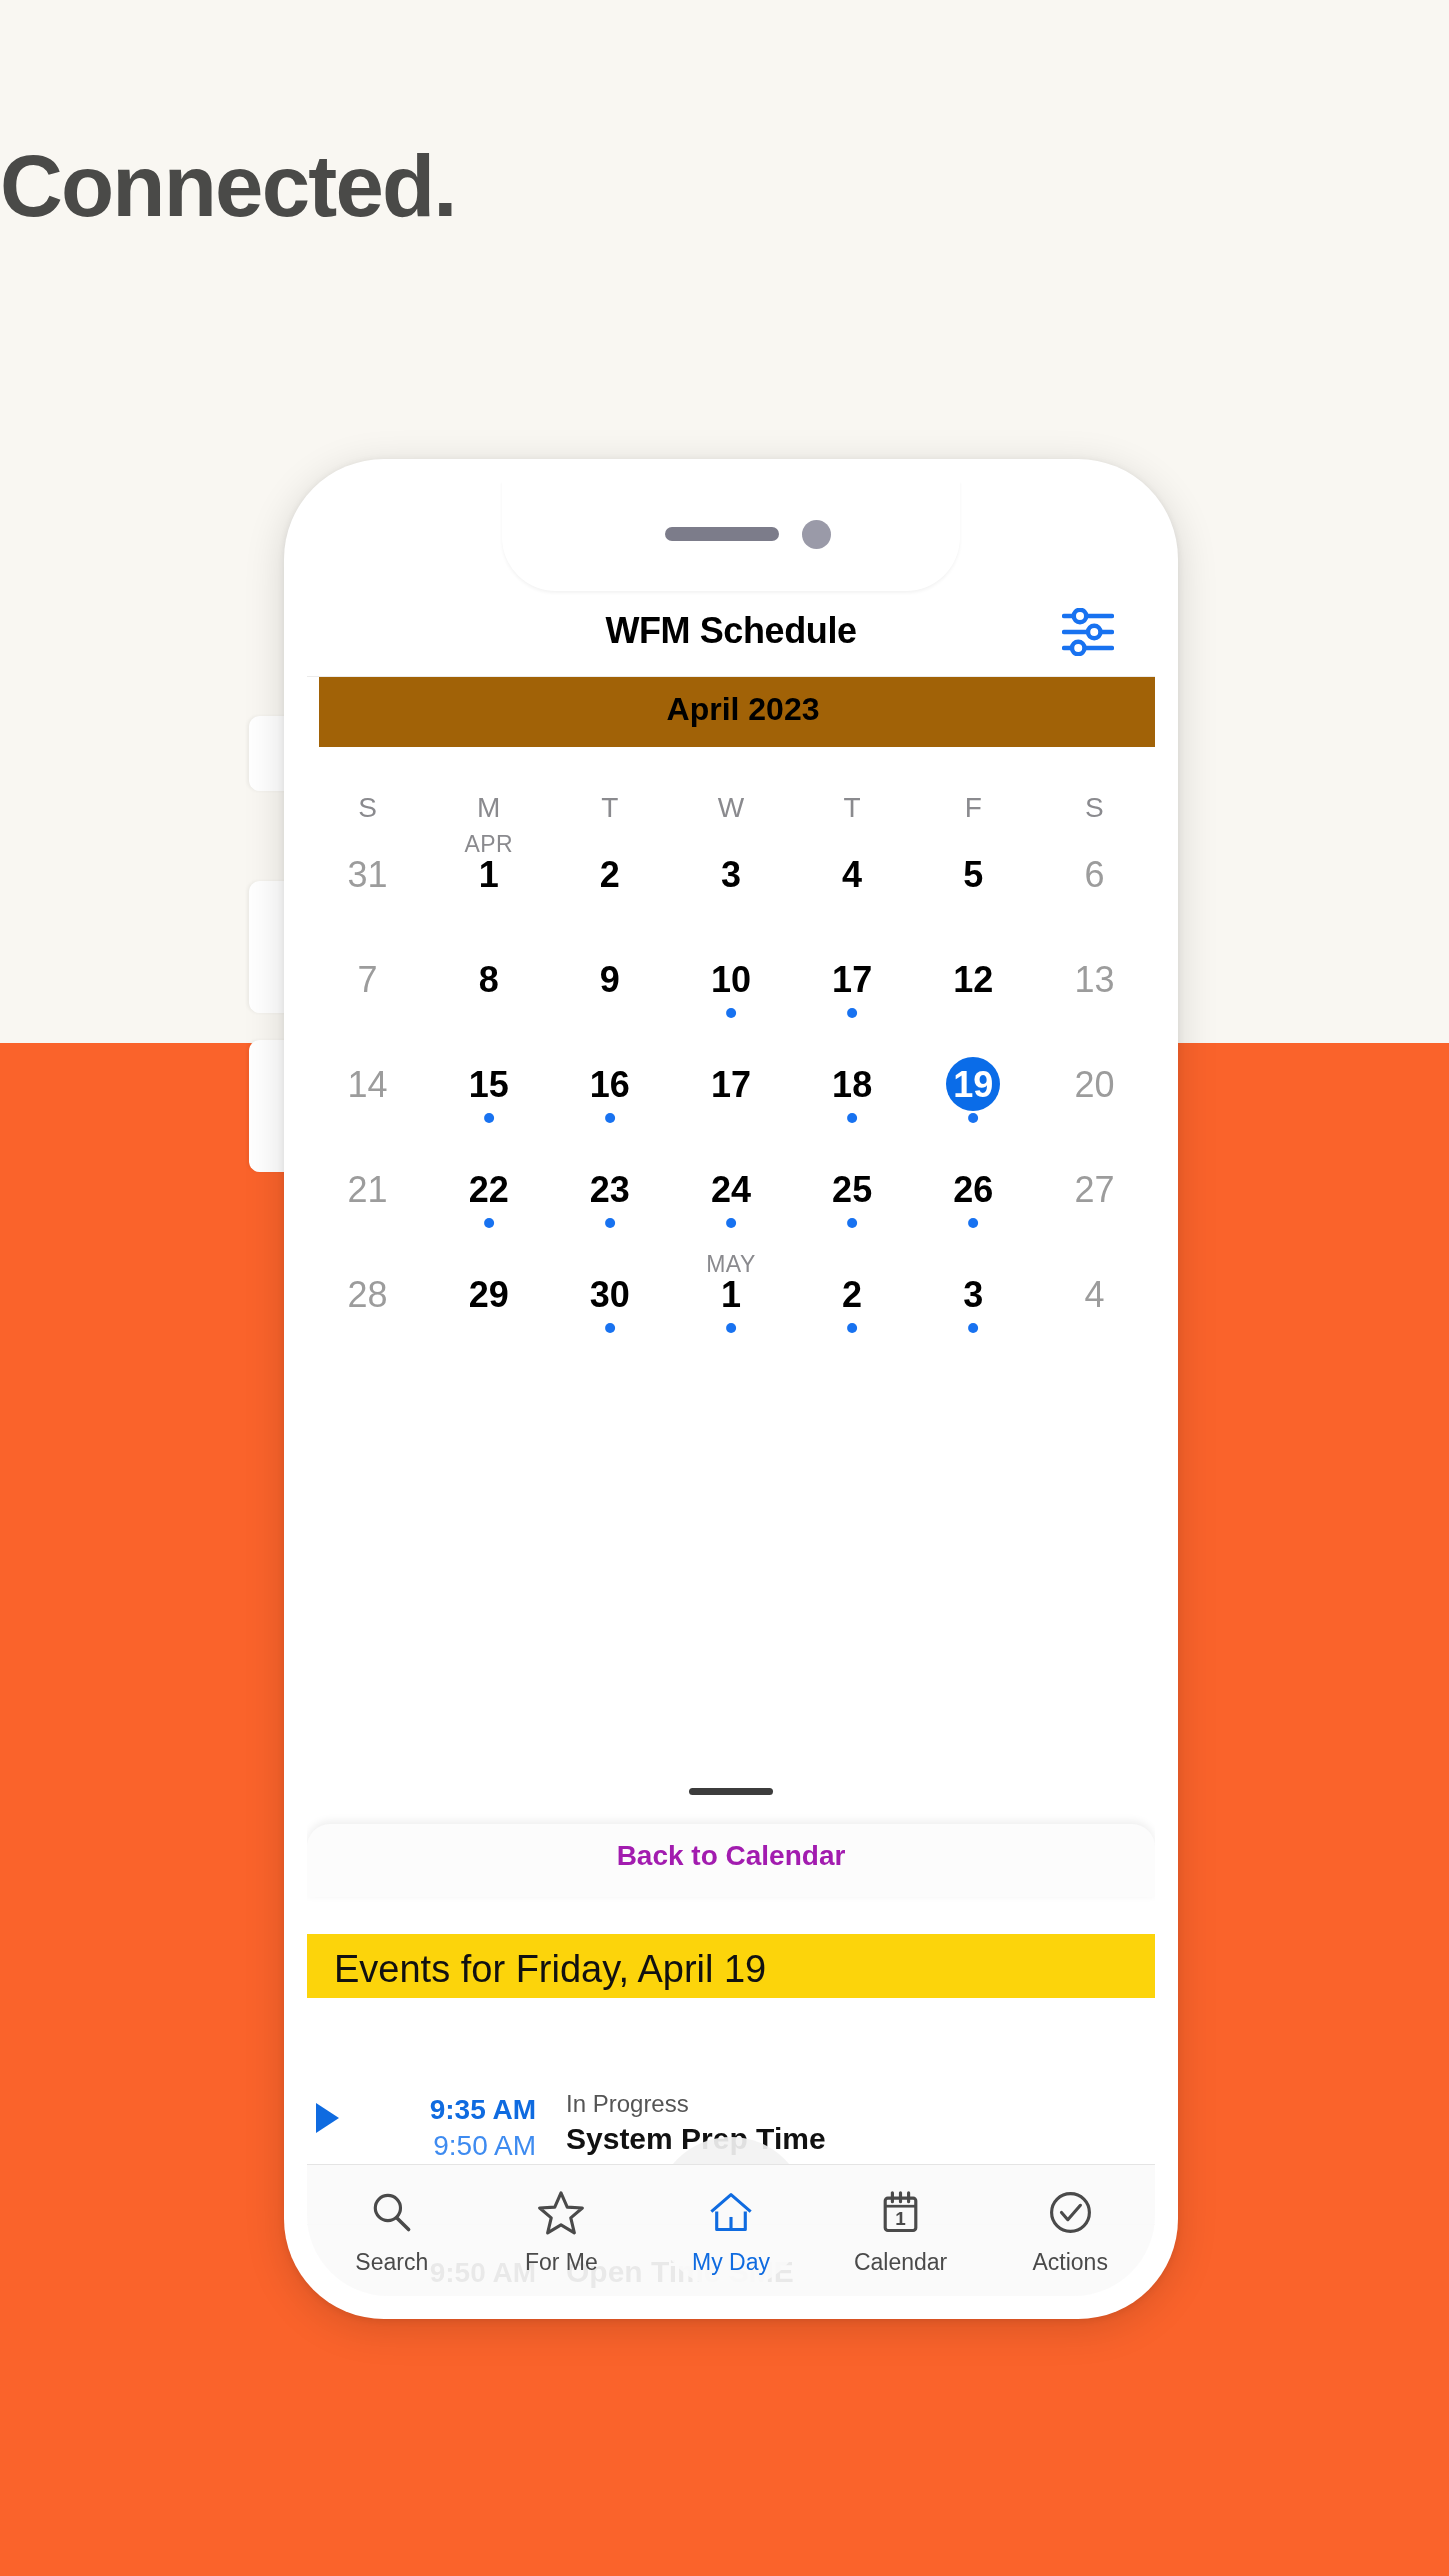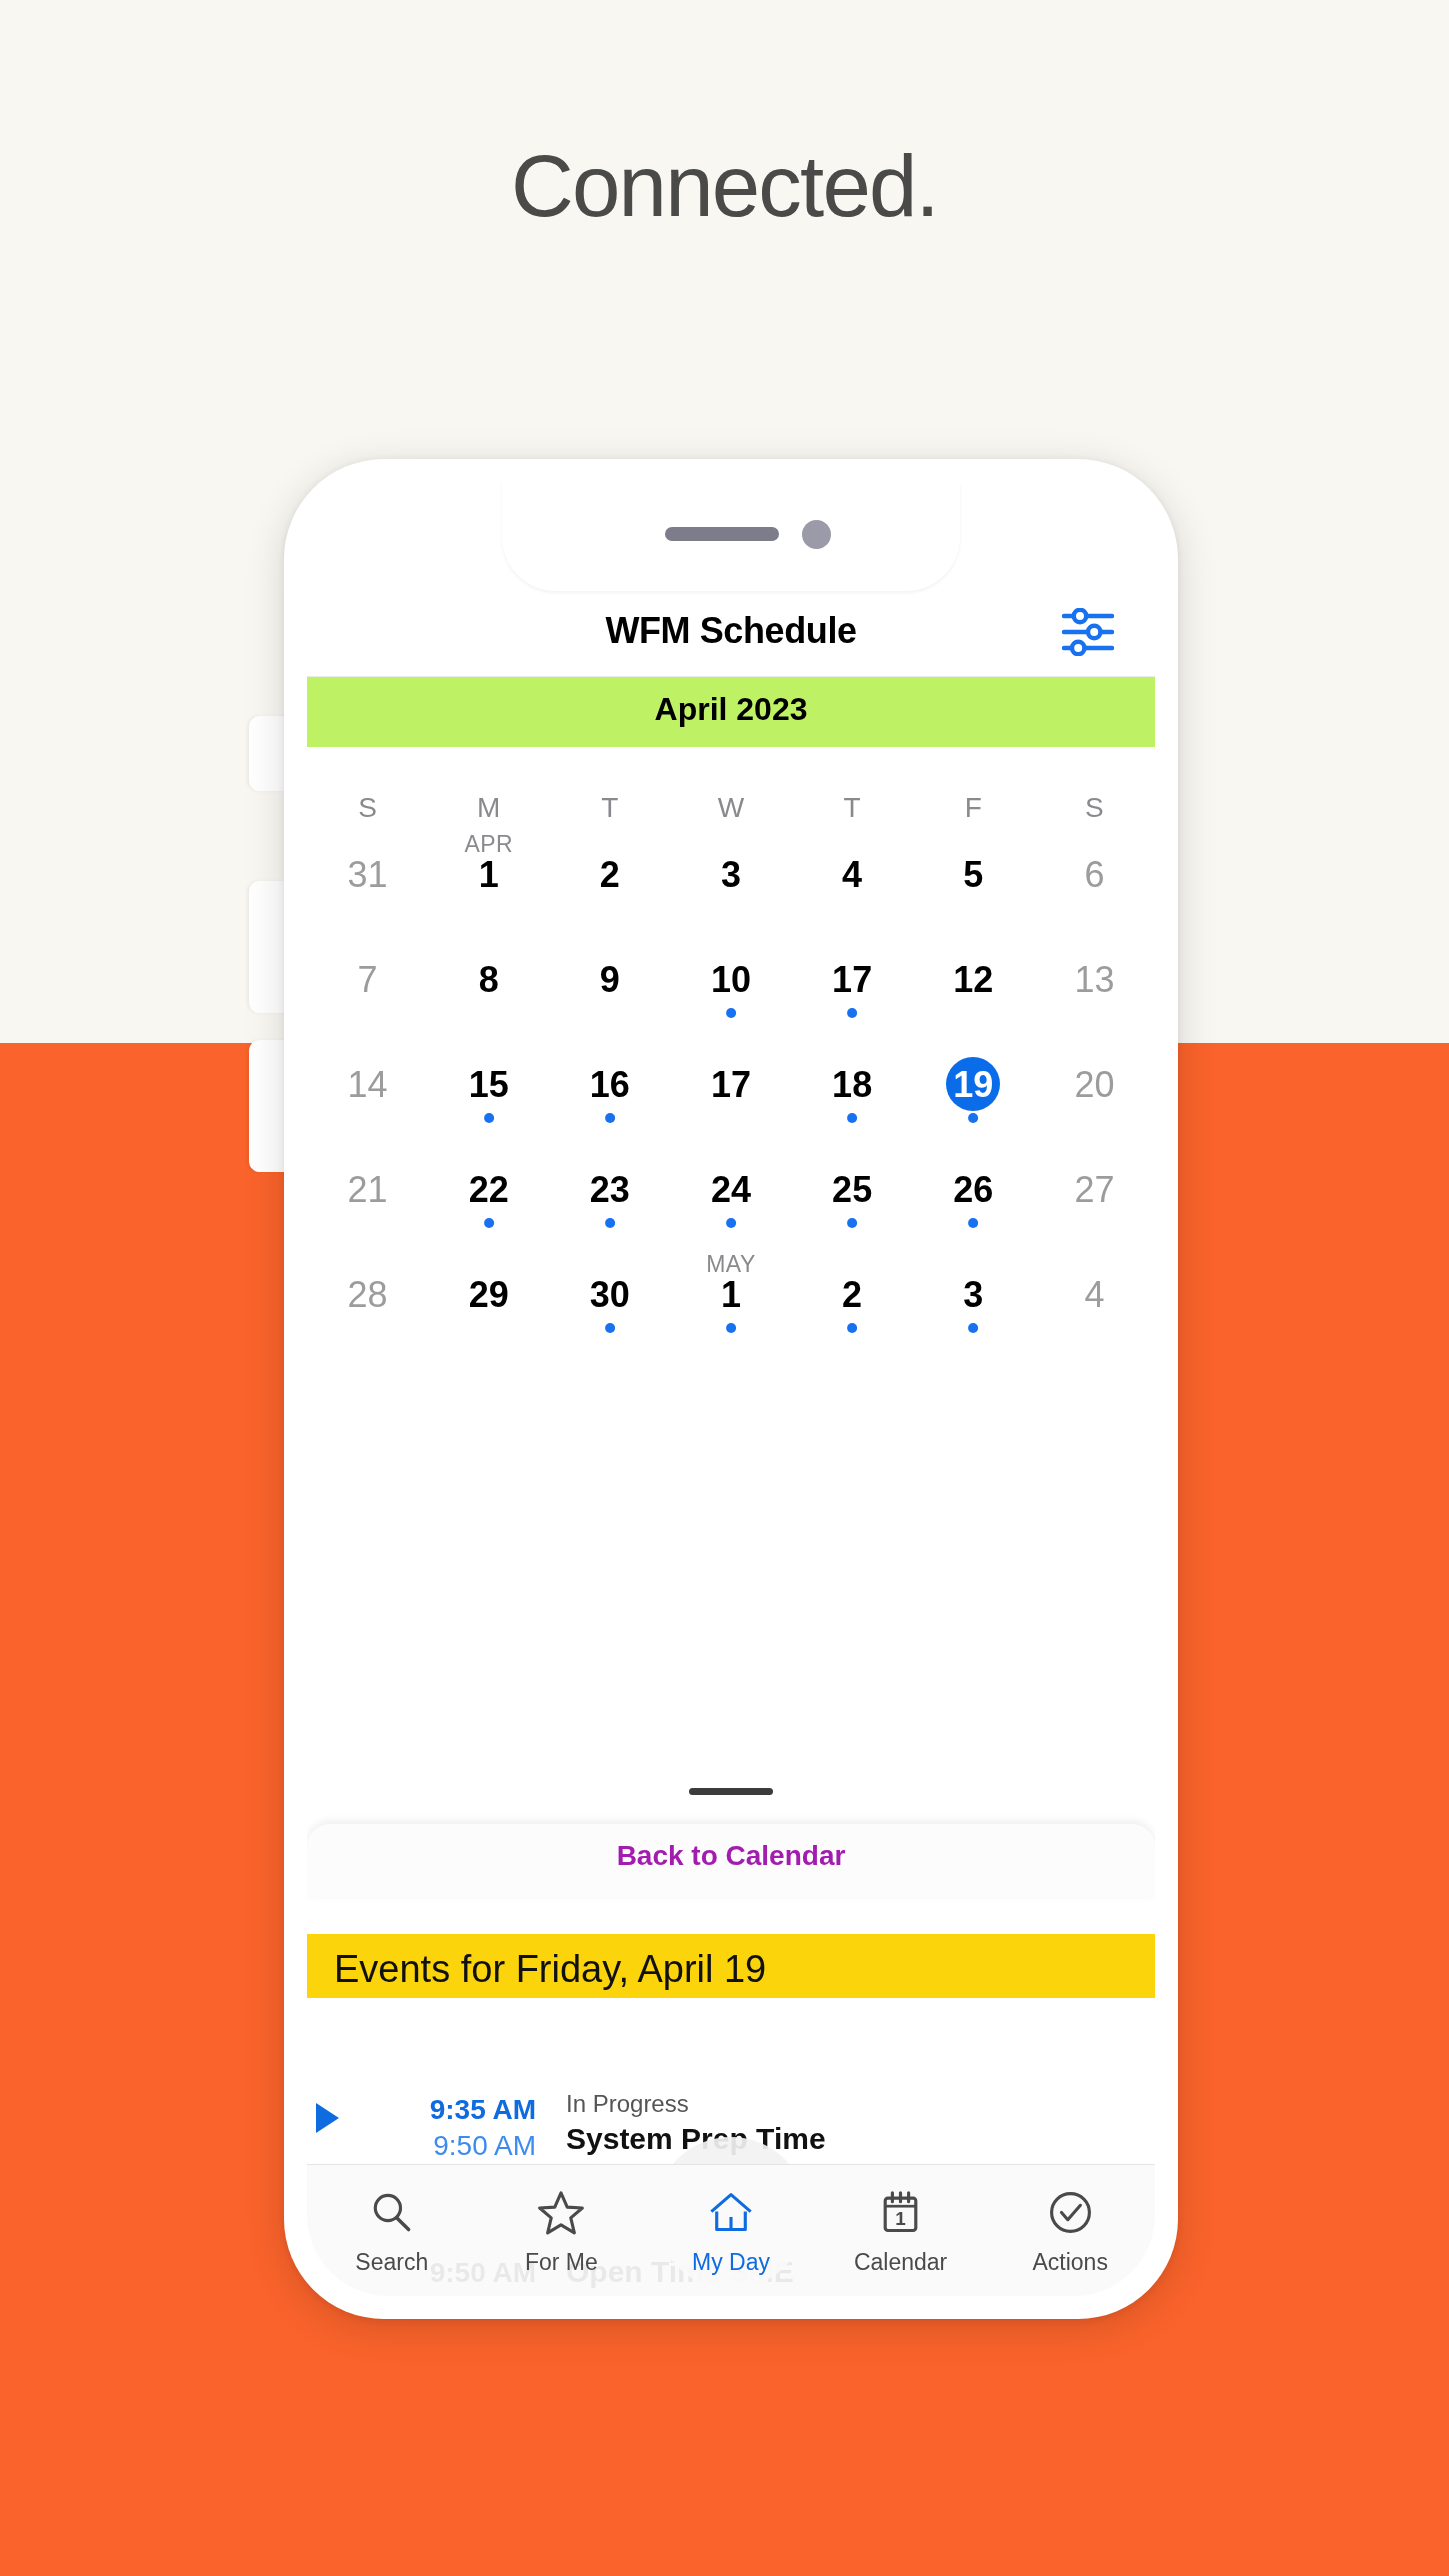--- a/index.html
+++ b/index.html
@@ -18,23 +18,23 @@
     position: absolute;
     left: 0; top: 1043px;
     width: 1449px; height: 1533px;
     background: #FA632B;
   }
   
   #headline {
     position: absolute;
     left: 0; top: 136px;
     width: 1449px;
-    text-align: center;
+    text-align: left;
     font-size: 87px;
-    font-weight: normal;
+    font-weight: bold;
     letter-spacing: -1.8px;
     color: #4A4A48;
     font-family: "Liberation Sans", sans-serif;
   }
   
   #phone {
     position: absolute;
     left: 284px; top: 459px;
     width: 894px; height: 1860px;
     background: #FFFFFF;
@@ -107,23 +107,23 @@
     text-align: center;
     font-size: 36px; font-weight: bold; color: #000;
     letter-spacing: -0.4px;
   }
   #filter-icon {
     position: absolute; right: 41px; top: 19.7px;
     width: 52px; height: 48px;
   }
   
   #month-bar {
-    position: absolute; left: 0; top: 195px;
+    position: absolute; left: 12px; top: 195px;
     width: 848px; height: 70px;
-    background: #bef264;
+    background: #a16207;
   }
   #month-label {
     position: absolute; left: 0; top: 14.3px; width: 848px;
     text-align: center;
     font-size: 32px; font-weight: bold; color: #000;
   }
   
   #calendar {
     position: absolute; left: 0; top: 265px;
     width: 848px; height: 923px;

